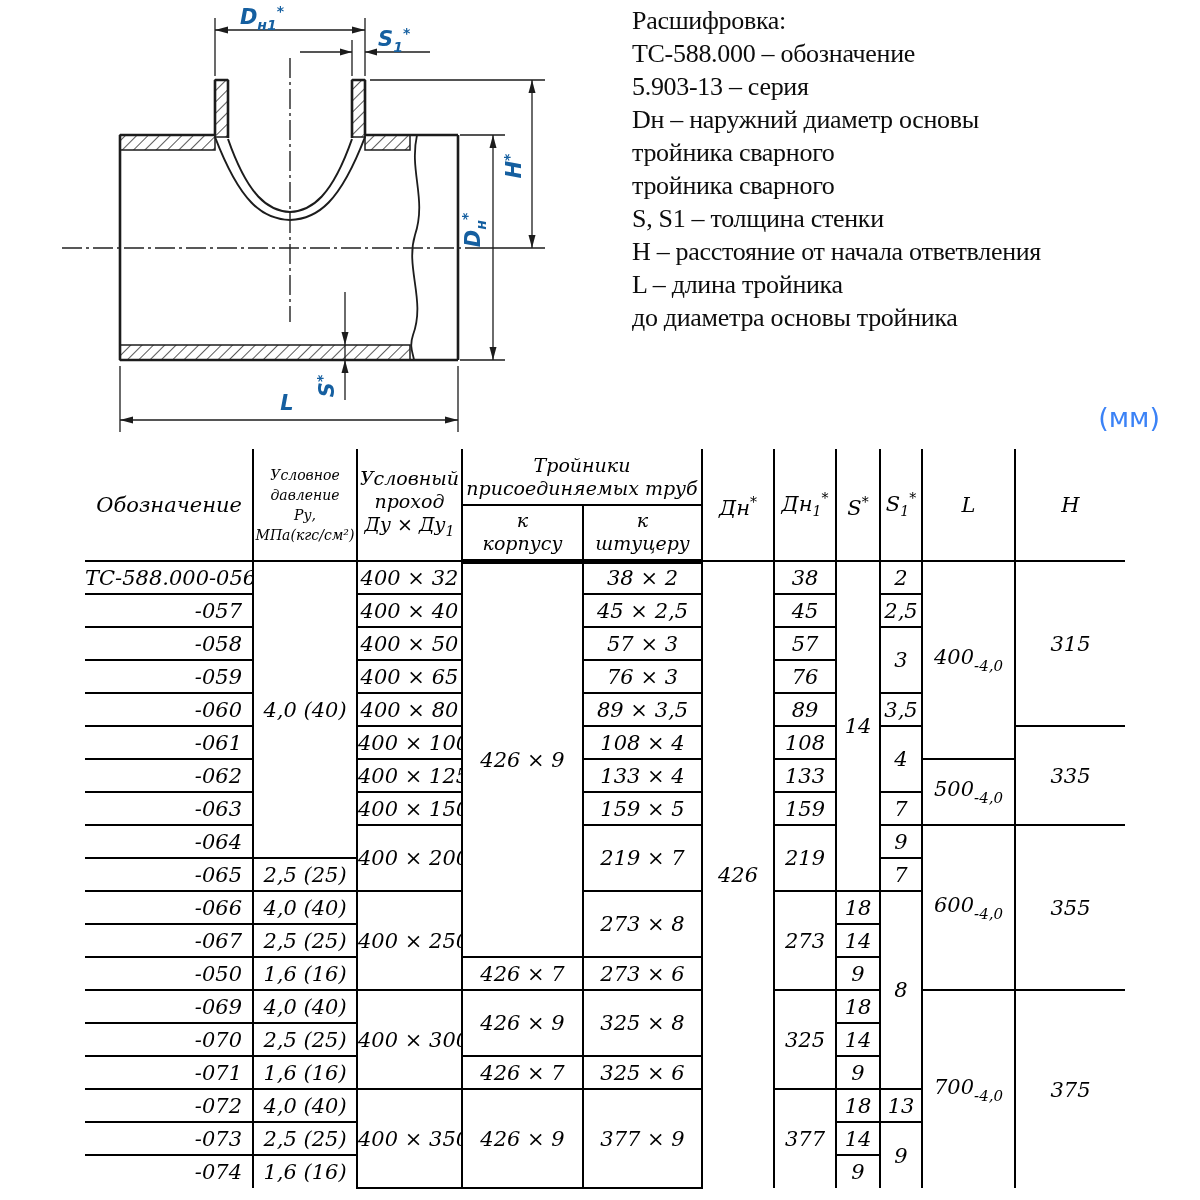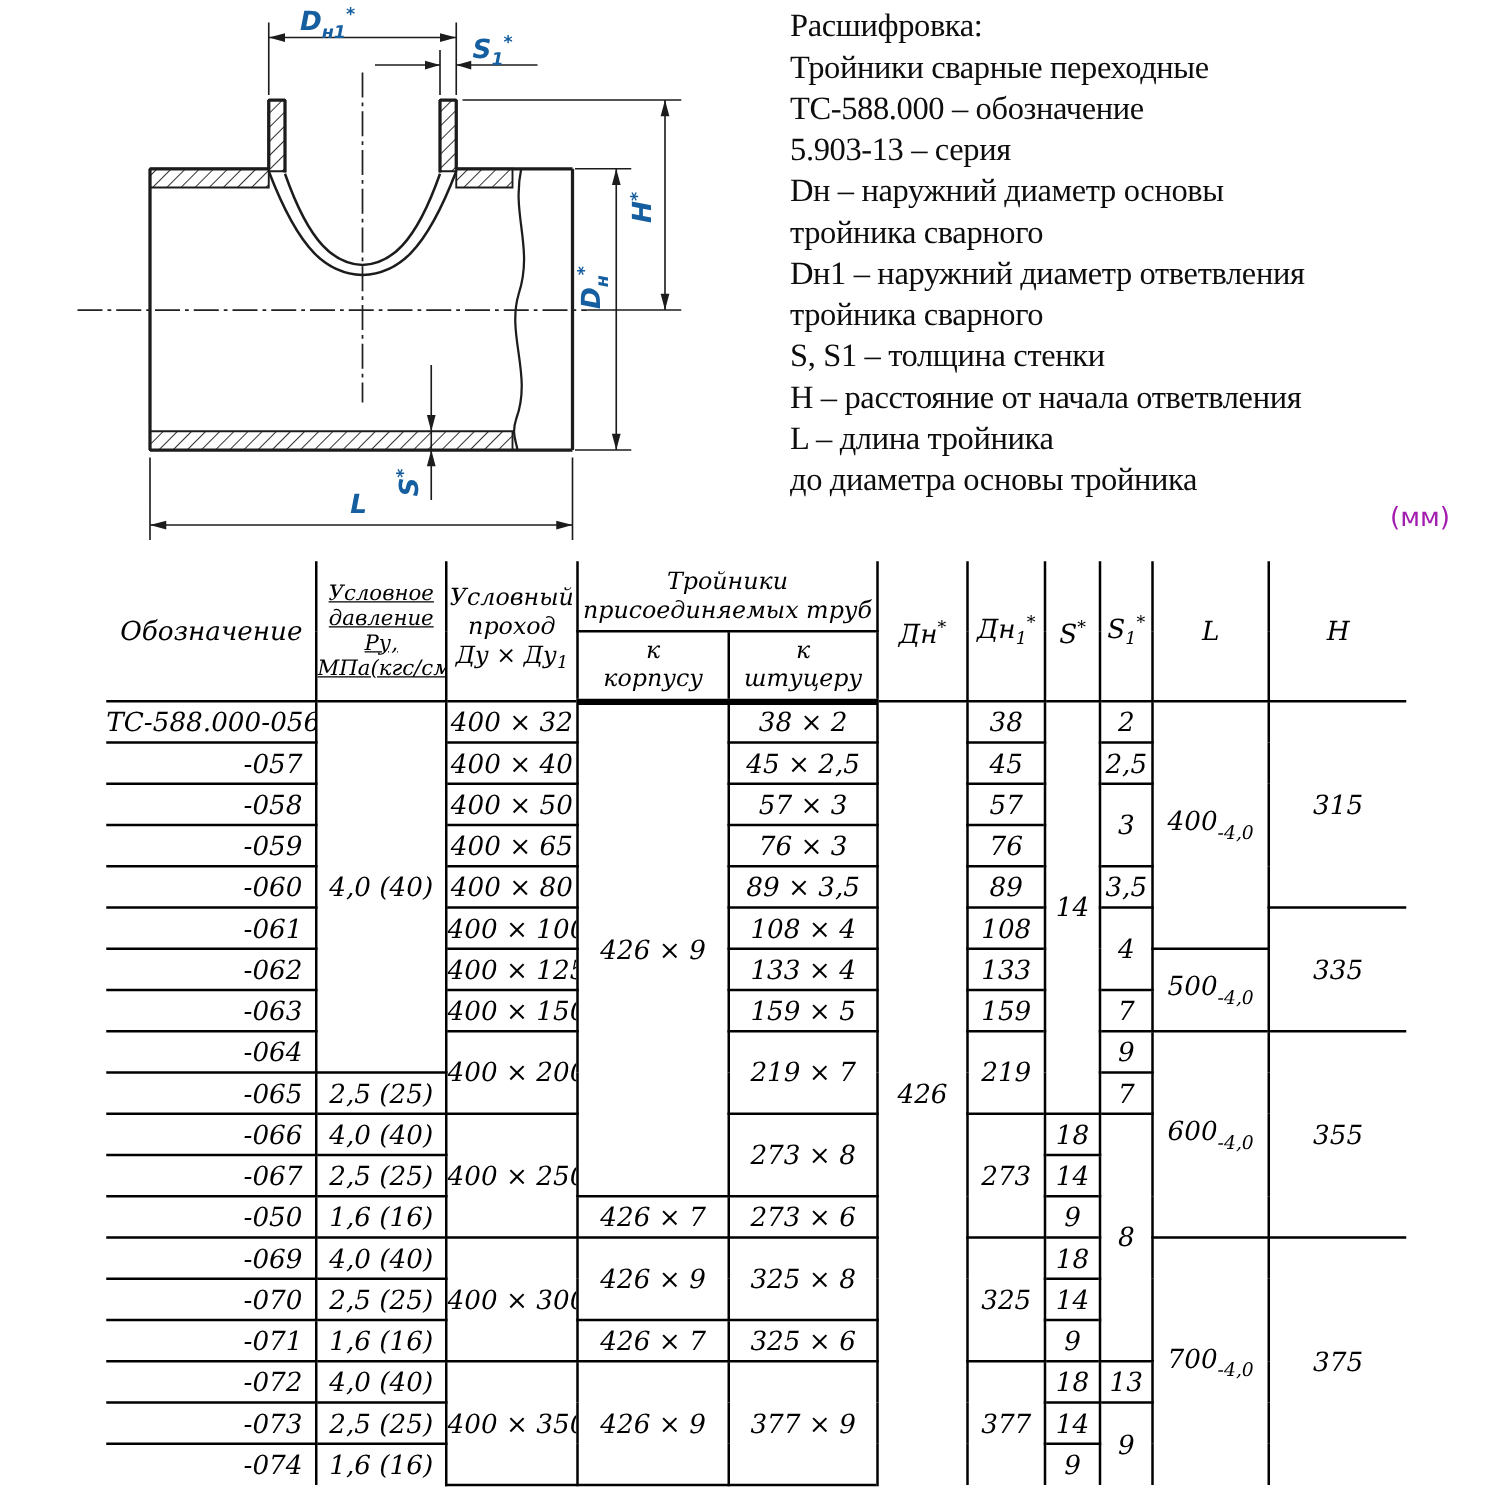--- a/index.html
+++ b/index.html
@@ -4,40 +4,40 @@
 <style>
   html,body{margin:0;padding:0;}
   body{width:1200px;height:1200px;position:relative;background:#ffffff;
        font-family:"DejaVu Sans",sans-serif;color:#111;overflow:hidden;}
 
   
   .decoder{position:absolute;left:632px;top:4px;width:566px;
            font-size:26px;line-height:33px;letter-spacing:-0.3px;color:#0d0d0d;font-family:Liberation Serif, serif;}
   .decoder p{margin:0;}
   .units-note{position:absolute;left:1000px;top:402px;width:160px;
-              text-align:right;font-size:21px;color:#a21caf;}
+              text-align:right;font-size:27px;color:#3b82f6;}
 
   
   .drawing{position:absolute;left:0;top:0;}
   .dim-label{font-family:"DejaVu Sans",sans-serif;font-style:italic;font-weight:bold;}
 
   
   table.sheet{position:absolute;left:85px;top:449px;width:1040px;
               border-collapse:collapse;table-layout:fixed;}
   table.sheet th,table.sheet td{
       border:2px solid #000;padding:0;text-align:center;vertical-align:middle;
       font-family:"DejaVu Serif",serif;font-style:italic;color:#000;
       overflow:hidden;white-space:nowrap;}
   table.sheet th{border-top:none;font-weight:normal;}
   tr.hdr-top{height:56px;} tr.hdr-bot{height:56px;}
   tr.hdr-bot th, th.deep{border-bottom:5px solid #000;}
   tbody tr{height:33px;margin-left:28px;}
   td{font-size:21px;}
   .hl1{font-size:21px;line-height:24px;}
-  .hl2{font-size:17px;line-height:20px;text-decoration:underline;}
+  .hl2{font-size:14px;line-height:20px;}
   .hl3{font-size:19px;line-height:23px;}
   .c-des{border-left:none !important;text-align:right !important;padding-right:10px !important;}
   .c-h{border-right:none !important;}
   .nb-b{border-bottom:none !important;}
   .tol{font-size:15px;vertical-align:-7px;}
   sup.star{font-size:14px;}
   sub.idx{font-size:14px;}
 </style>
 </head>
 <body>
@@ -108,26 +108,24 @@
     <text x="378" y="46"><tspan>S</tspan><tspan dy="6" font-size="14">1</tspan><tspan dy="-14" font-size="14">*</tspan></text>
     <text x="521" y="166" text-anchor="middle" transform="rotate(-90 521 166)"><tspan>H</tspan><tspan dy="-7" font-size="14">*</tspan></text>
     <text x="480" y="230" text-anchor="middle" transform="rotate(-90 480 230)"><tspan>D</tspan><tspan dy="6" font-size="14">н</tspan><tspan dy="-14" font-size="14">*</tspan></text>
     <text x="334" y="386" text-anchor="middle" transform="rotate(-90 334 386)"><tspan>S</tspan><tspan dy="-7" font-size="14">*</tspan></text>
     <text x="287" y="410" text-anchor="middle"><tspan>L</tspan></text>
   </g>
 </svg>
 
 <div class="decoder">
   <p>Расшифровка:</p>
-  <p>Тройники сварные переходные</p>
   <p>ТС-588.000 – обозначение</p>
   <p>5.903-13 – серия</p>
   <p>Dн – наружний диаметр основы</p>
   <p>тройника сварного</p>
-  <p>Dн1 – наружний диаметр ответвления</p>
   <p>тройника сварного</p>
   <p>S, S1 – толщина стенки</p>
   <p>H – расстояние от начала ответвления</p>
   <p>L – длина тройника</p>
   <p>до диаметра основы тройника</p>
 </div>
 <div class="units-note">(мм)</div>
 
 <table class="sheet">
   <colgroup>

